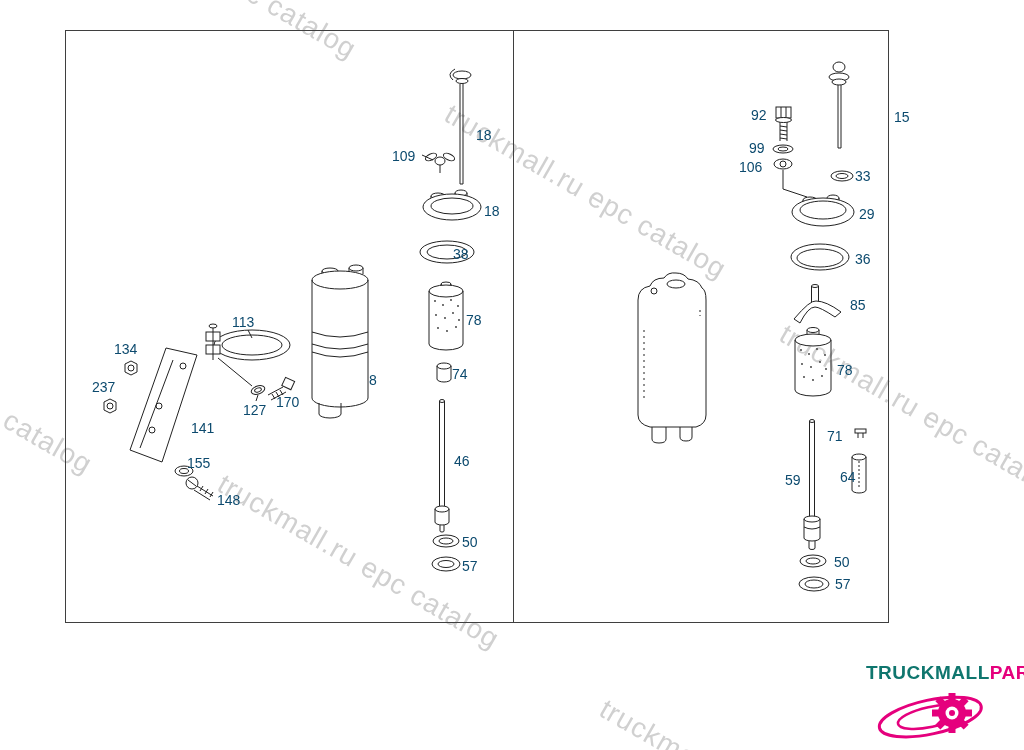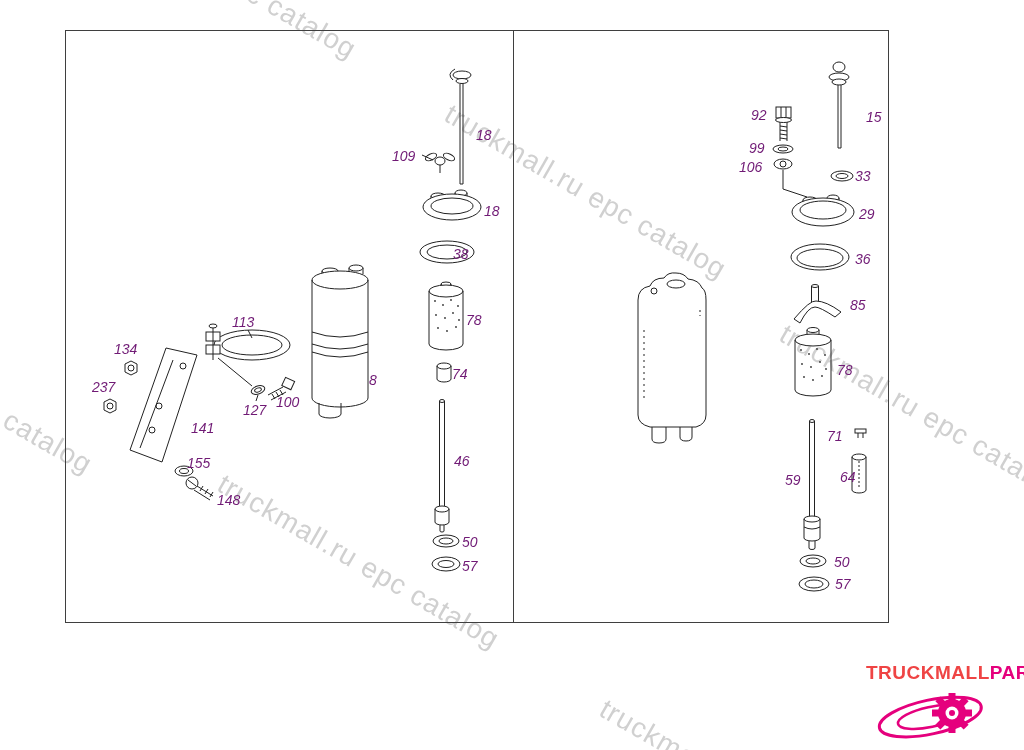--- a/index.html
+++ b/index.html
@@ -3,24 +3,24 @@
 <meta charset="utf-8">
 <style>
   html,body{margin:0;padding:0;background:#ffffff;}
   .page{position:relative;width:1024px;height:750px;background:#ffffff;overflow:hidden;
         font-family:"Liberation Sans", sans-serif;}
   .watermark-layer{position:absolute;inset:0;z-index:1;}
   .wm{position:absolute;transform-origin:0 0;transform:rotate(30deg);
       font-size:28px;letter-spacing:1px;color:#cbcbcb;white-space:nowrap;opacity:.9;}
   svg.diagram{position:absolute;left:0;top:0;z-index:2;}
   .labels-layer{position:absolute;inset:0;z-index:3;}
-  .part-label{position:absolute;font-size:14px;color:#701a75;white-space:nowrap;font-style:italic;}
+  .part-label{position:absolute;font-size:14px;color:#0c4a6e;white-space:nowrap;}
   .logo-text{position:absolute;left:866px;top:662px;z-index:4;font-size:19px;font-weight:bold;
              letter-spacing:.5px;white-space:nowrap;}
-  .logo-gray{color:#ef4444;}
+  .logo-gray{color:#0f766e;}
   .logo-accent{color:#e5007d;}
 </style>
 </head>
 <body>
 
 <div class="page">
 
   <div class="watermark-layer">
     <span class="wm" style="left:85px;top:-122px">truckmall.ru epc catalog</span>
     <span class="wm" style="left:455px;top:98px">truckmall.ru epc catalog</span>
@@ -361,27 +361,27 @@
     <span class="part-label" style="left:466px;top:312px">78</span>
     <span class="part-label" style="left:452px;top:366px">74</span>
     <span class="part-label" style="left:369px;top:372px">8</span>
     <span class="part-label" style="left:454px;top:453px">46</span>
     <span class="part-label" style="left:462px;top:534px">50</span>
     <span class="part-label" style="left:462px;top:558px">57</span>
     <span class="part-label" style="left:232px;top:314px">113</span>
     <span class="part-label" style="left:114px;top:341px">134</span>
     <span class="part-label" style="left:92px;top:379px">237</span>
     <span class="part-label" style="left:243px;top:402px">127</span>
-    <span class="part-label" style="left:276px;top:394px">100</span>
+    <span class="part-label" style="left:276px;top:394px">170</span>
     <span class="part-label" style="left:191px;top:420px">141</span>
     <span class="part-label" style="left:187px;top:455px">155</span>
     <span class="part-label" style="left:217px;top:492px">148</span>
 
     <span class="part-label" style="left:751px;top:107px">92</span>
-    <span class="part-label" style="left:866px;top:109px">15</span>
+    <span class="part-label" style="left:894px;top:109px">15</span>
     <span class="part-label" style="left:749px;top:140px">99</span>
     <span class="part-label" style="left:739px;top:159px">106</span>
     <span class="part-label" style="left:855px;top:168px">33</span>
     <span class="part-label" style="left:859px;top:206px">29</span>
     <span class="part-label" style="left:855px;top:251px">36</span>
     <span class="part-label" style="left:850px;top:297px">85</span>
     <span class="part-label" style="left:837px;top:362px">78</span>
     <span class="part-label" style="left:827px;top:428px">71</span>
     <span class="part-label" style="left:840px;top:469px">64</span>
     <span class="part-label" style="left:785px;top:472px">59</span>

